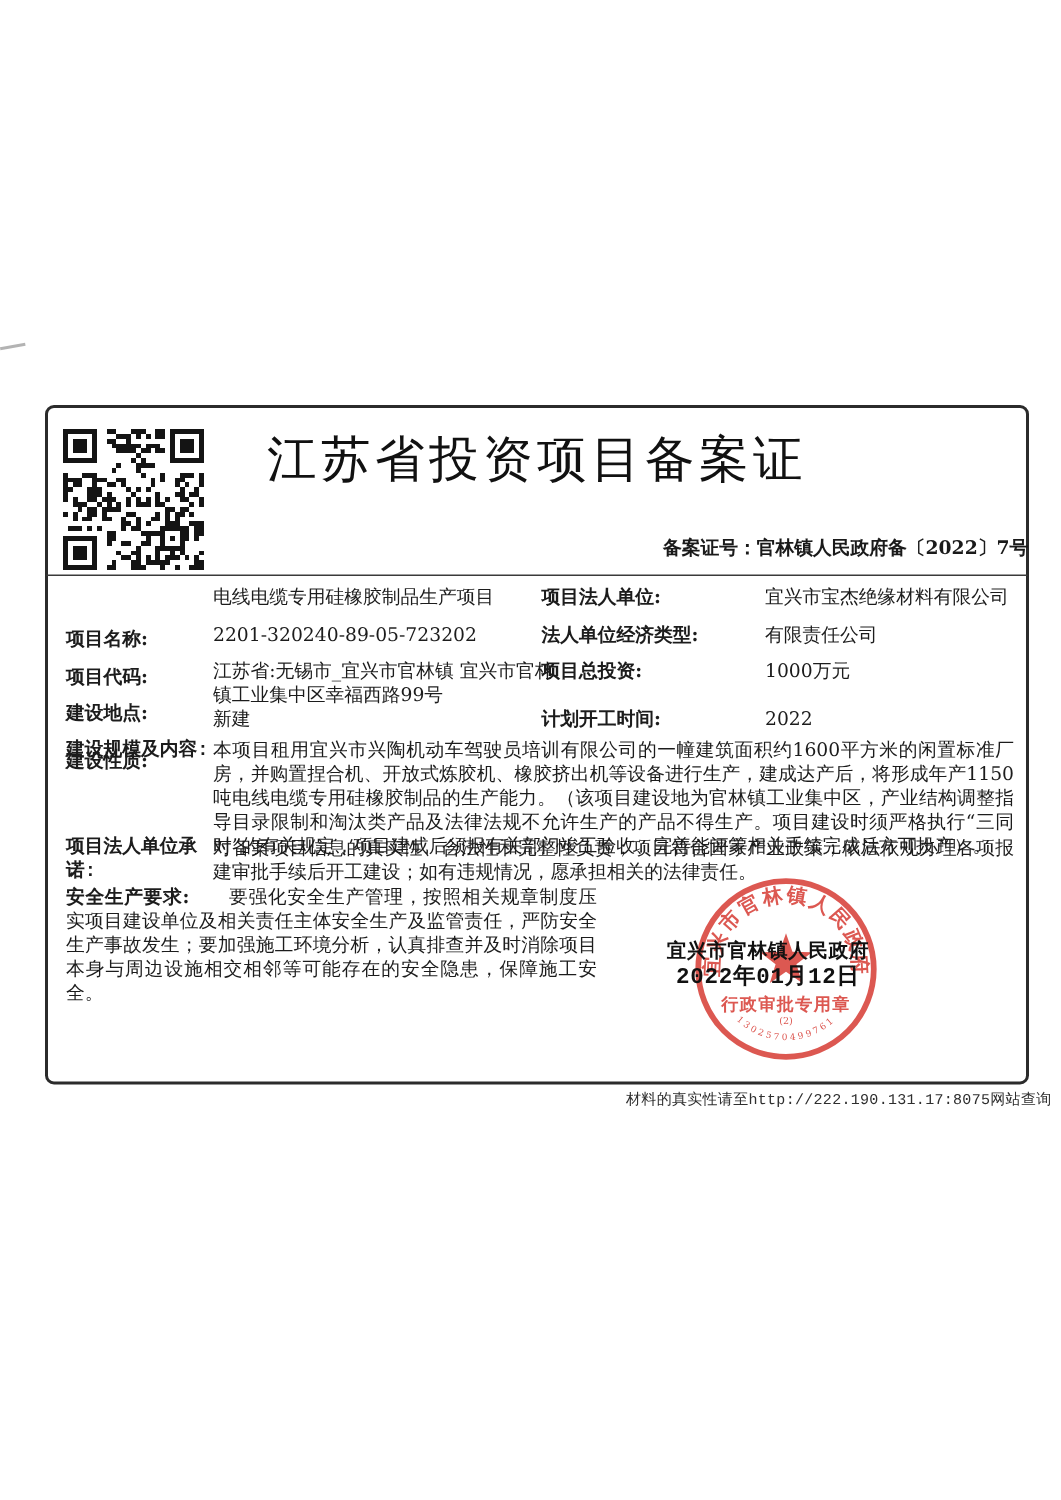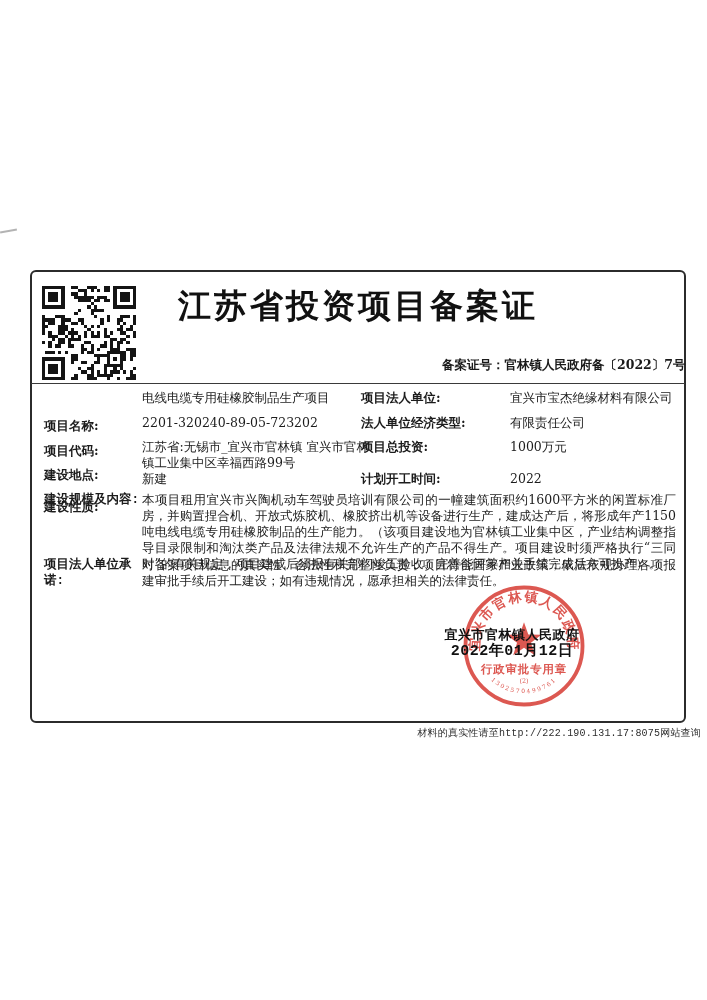--- a/index.html
+++ b/index.html
@@ -12,21 +12,21 @@
     position:absolute; left:0px; top:230px; width:17px; height:2px;
     background:#9a9a9a; transform:rotate(-10deg); opacity:.75;
   }
   .cert {
     position:absolute; left:30px; top:270px; width:656px; height:453px;
     border:2px solid #2b2b2b; border-radius:6px; background:#fff;
   }
   .qr { position:absolute; left:10px; top:14px; width:94px; height:94px; }
   .title {
     position:absolute; left:0; right:0; top:12px; text-align:center;
-    font-size:33px; font-weight:bold; letter-spacing:3px; color:#111;
+    font-size:33px; font-weight:normal; letter-spacing:3px; color:#111;
   }
   .certno {
     position:absolute; left:390px; top:85px; font-size:12.5px; font-weight:bold; color:#1a1a1a;
     white-space:nowrap;
     margin-left:20px;
   }
   .rule { position:absolute; left:-1px; right:-1px; top:111px; border-top:1.5px solid #3a3a3a; }
   .frow { position:absolute; left:0; right:0; font-size:12.5px; line-height:15.5px; }
   .frow .l1 { position:absolute; left:12px;  width:100px; font-weight:bold;margin-top:28px; }
   .frow .v1 { position:absolute; left:110px; width:238px; }
@@ -369,20 +369,23 @@
     <div class="sec" style="top:220px">
       <span class="label">建设规模及内容:</span>
       <span class="text">本项目租用宜兴市兴陶机动车驾驶员培训有限公司的一幢建筑面积约1600平方米的闲置标准厂房，并购置捏合机、开放式炼胶机、橡胶挤出机等设备进行生产，建成达产后，将形成年产1150吨电线电缆专用硅橡胶制品的生产能力。（该项目建设地为官林镇工业集中区，产业结构调整指导目录限制和淘汰类产品及法律法规不允许生产的产品不得生产。项目建设时须严格执行“三同时”的有关规定，项目建成后须报有关部门竣工验收、完善能评等相关手续完成后方可投产）。</span>
     </div>
 
     <div class="sec" style="top:285px">
       <span class="label">项目法人单位承诺:</span>
       <span class="text">对备案项目信息的真实性、合法性和完整性负责；项目符合国家产业政策；依法依规办理各项报建审批手续后开工建设；如有违规情况，愿承担相关的法律责任。</span>
     </div>
 
+    <div class="safety">
+      <span class="label">安全生产要求:</span><span>要强化安全生产管理，按照相关规章制度压实项目建设单位及相关责任主体安全生产及监管责任，严防安全生产事故发生；要加强施工环境分析，认真排查并及时消除项目本身与周边设施相交相邻等可能存在的安全隐患，保障施工安全。</span>
+    </div>
 
     <svg class="seal-svg" viewBox="0 0 140 140">
       <defs>
         <path id="sealTopArc" d="M 25.6,90.7 A 49,49 0 1 1 114.4,90.7" fill="none"></path>
         <path id="sealBotArc" d="M 30.2,103.4 A 52,52 0 0 0 109.8,103.4" fill="none"></path>
       </defs>
       <circle cx="70" cy="70" r="64" fill="none" stroke-width="4.2" stroke="#d8413a"></circle>
       <text font-size="14.5" font-weight="bold" letter-spacing="2" fill="#d8413a">
         <textPath href="#sealTopArc" startOffset="50%" text-anchor="middle">宜兴市官林镇人民政府</textPath>
       </text>

